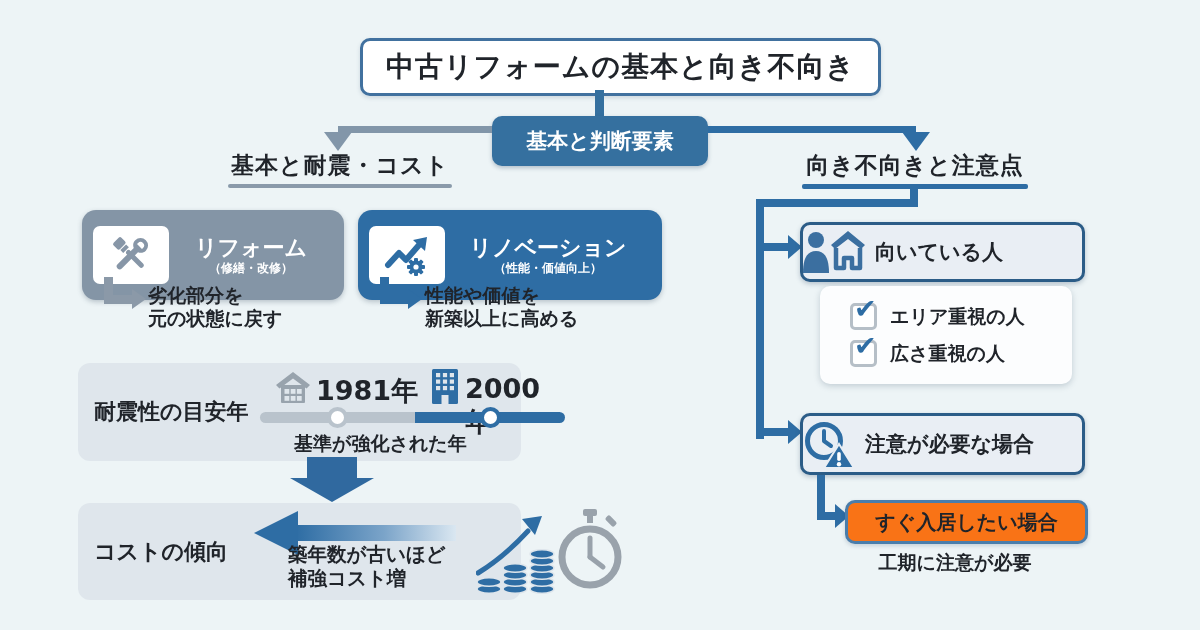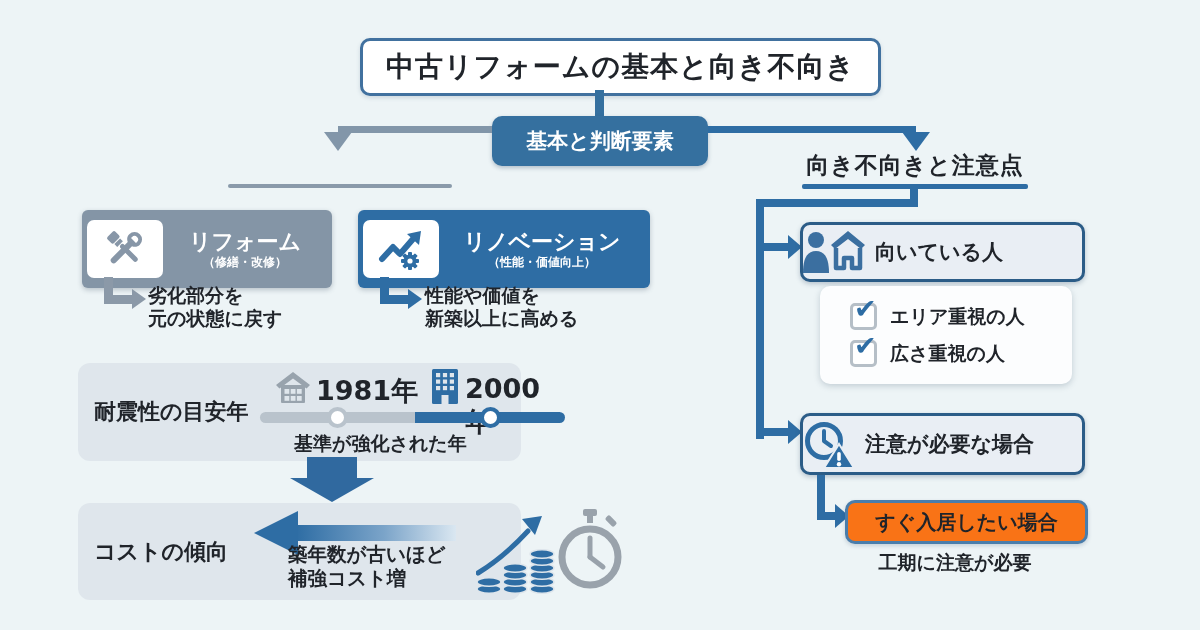--- a/index.html
+++ b/index.html
@@ -15,21 +15,21 @@
   .title-box{position:absolute;left:345px;top:38px;width:515px;height:52px;background:var(--white);
     border:3px solid #41719f;border-radius:10px;display:flex;align-items:center;justify-content:center;
     font-size:28px;font-weight:700;color:var(--ink);letter-spacing:1px;box-shadow:0 2px 4px rgba(60,90,120,.18);margin-left:15px;}
   .hub{position:absolute;left:492px;top:116px;width:216px;height:50px;background:var(--steel);
     border-radius:10px;display:flex;align-items:center;justify-content:center;font-size:21px;
     font-weight:700;color:var(--white);box-shadow:0 2px 4px rgba(40,70,100,.3);}
   .heading{position:absolute;font-size:23px;font-weight:700;color:var(--ink);text-align:center;letter-spacing:1px;}
   .underline{position:absolute;border-radius:2px;}
   .arr-down{position:absolute;width:0;height:0;border-left:14px solid transparent;border-right:14px solid transparent;}
   .arr-right{position:absolute;width:0;height:0;border-top:12px solid transparent;border-bottom:12px solid transparent;}
-  .tool-box{position:absolute;border-radius:6px;display:flex;align-items:center;padding:5px;
+  .tool-box{position:absolute;border-radius:14px;display:flex;align-items:center;padding:11px;
     box-shadow:0 2px 5px rgba(60,80,100,.3);}
   .tool-box .panel{width:76px;height:58px;background:var(--white);border-radius:7px;display:flex;
     align-items:center;justify-content:center;flex:none;}
   .tool-box .txt{flex:1;text-align:center;color:var(--white);line-height:1.2;}
   .tool-box .main{font-size:22px;font-weight:700;display:block;}
   .tool-box .sub{font-size:12px;font-weight:700;display:block;}
   .desc{position:absolute;font-size:19px;font-weight:700;color:var(--ink);text-align:left;line-height:1.22;}
   .gray-panel{position:absolute;left:78px;width:443px;background:var(--panel);border-radius:12px;}
   .panel-label{position:absolute;font-size:22px;font-weight:700;color:var(--ink);display:flex;align-items:center;}
   .year-label{position:absolute;font-size:27px;font-weight:700;color:var(--ink);}
@@ -64,20 +64,23 @@
   <div class="hub">
     <span>基本と判断要素</span>
   </div>
 
   <div class="bar" style="left:338px;top:126px;width:154px;height:7px;background:var(--grayline);"></div>
   <div class="arr-down" style="left:324px;top:132px;border-top:19px solid var(--grayline);"></div>
 
   <div class="bar" style="left:708px;top:126px;width:208px;height:7px;background:var(--blue);"></div>
   <div class="arr-down" style="left:902px;top:132px;border-top:19px solid var(--blue);"></div>
 
+  <div class="heading" style="left:215px;top:150px;width:250px;">
+    <span>基本と耐震・コスト</span>
+  </div>
   <div class="underline" style="left:228px;top:184px;width:224px;height:4px;background:#8a9aaa;"></div>
 
   <div class="heading" style="left:791px;top:150px;width:248px;">
     <span>向き不向きと注意点</span>
   </div>
   <div class="underline" style="left:802px;top:184px;width:226px;height:5px;background:var(--blue);"></div>
 
   <div class="bar" style="left:910px;top:187px;width:8px;height:20px;background:var(--blue);"></div>
   <div class="bar" style="left:756px;top:199px;width:162px;height:8px;background:var(--blue);"></div>
   <div class="bar" style="left:756px;top:199px;width:8px;height:240px;background:var(--blue);"></div>

